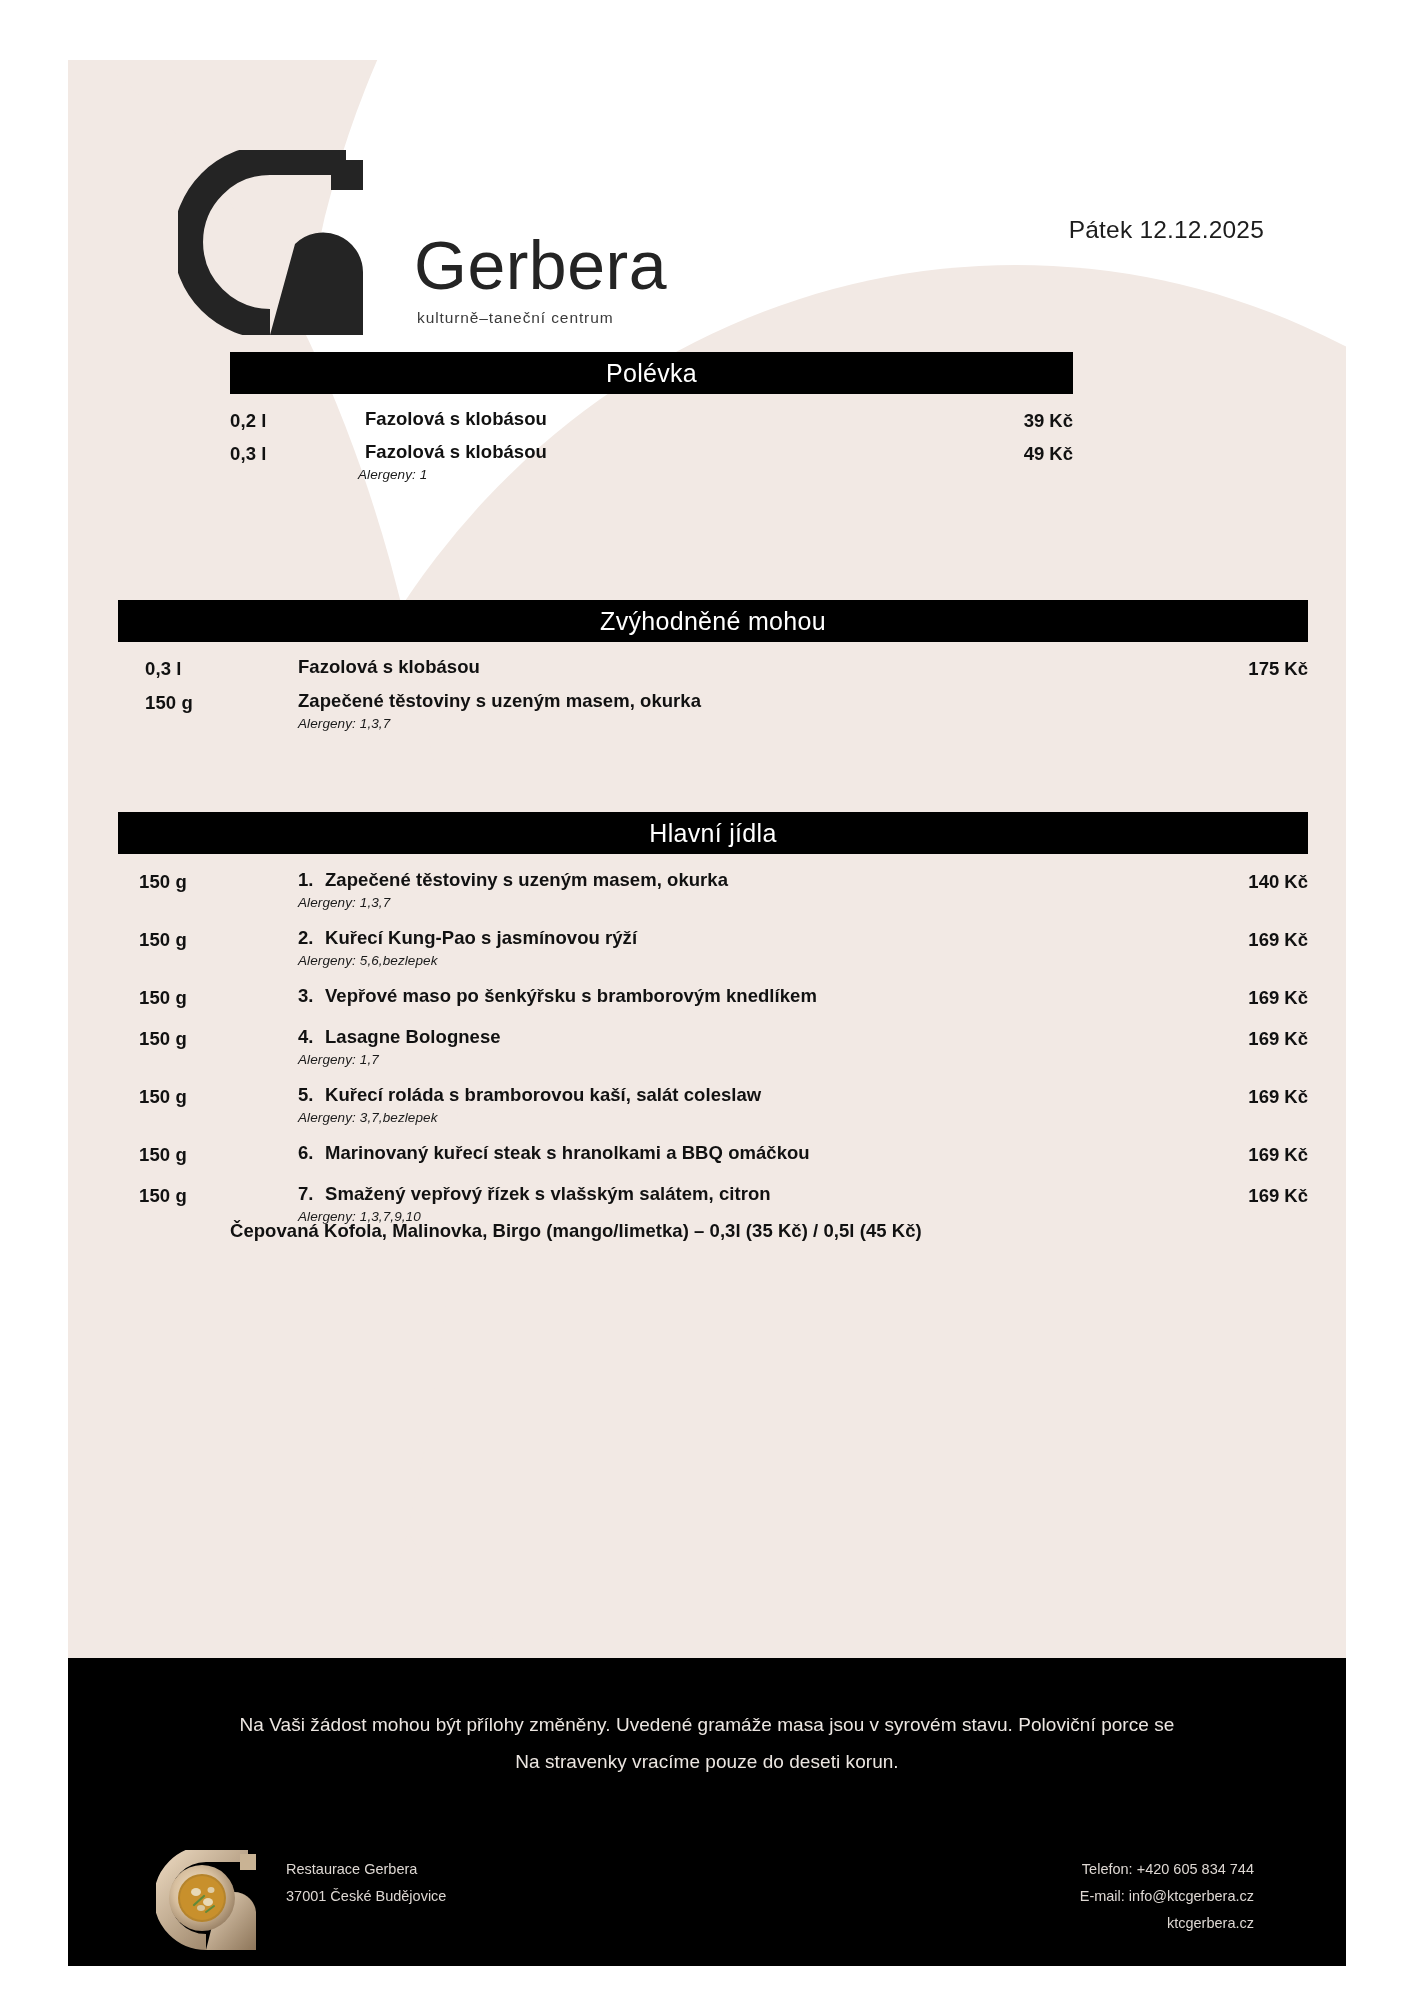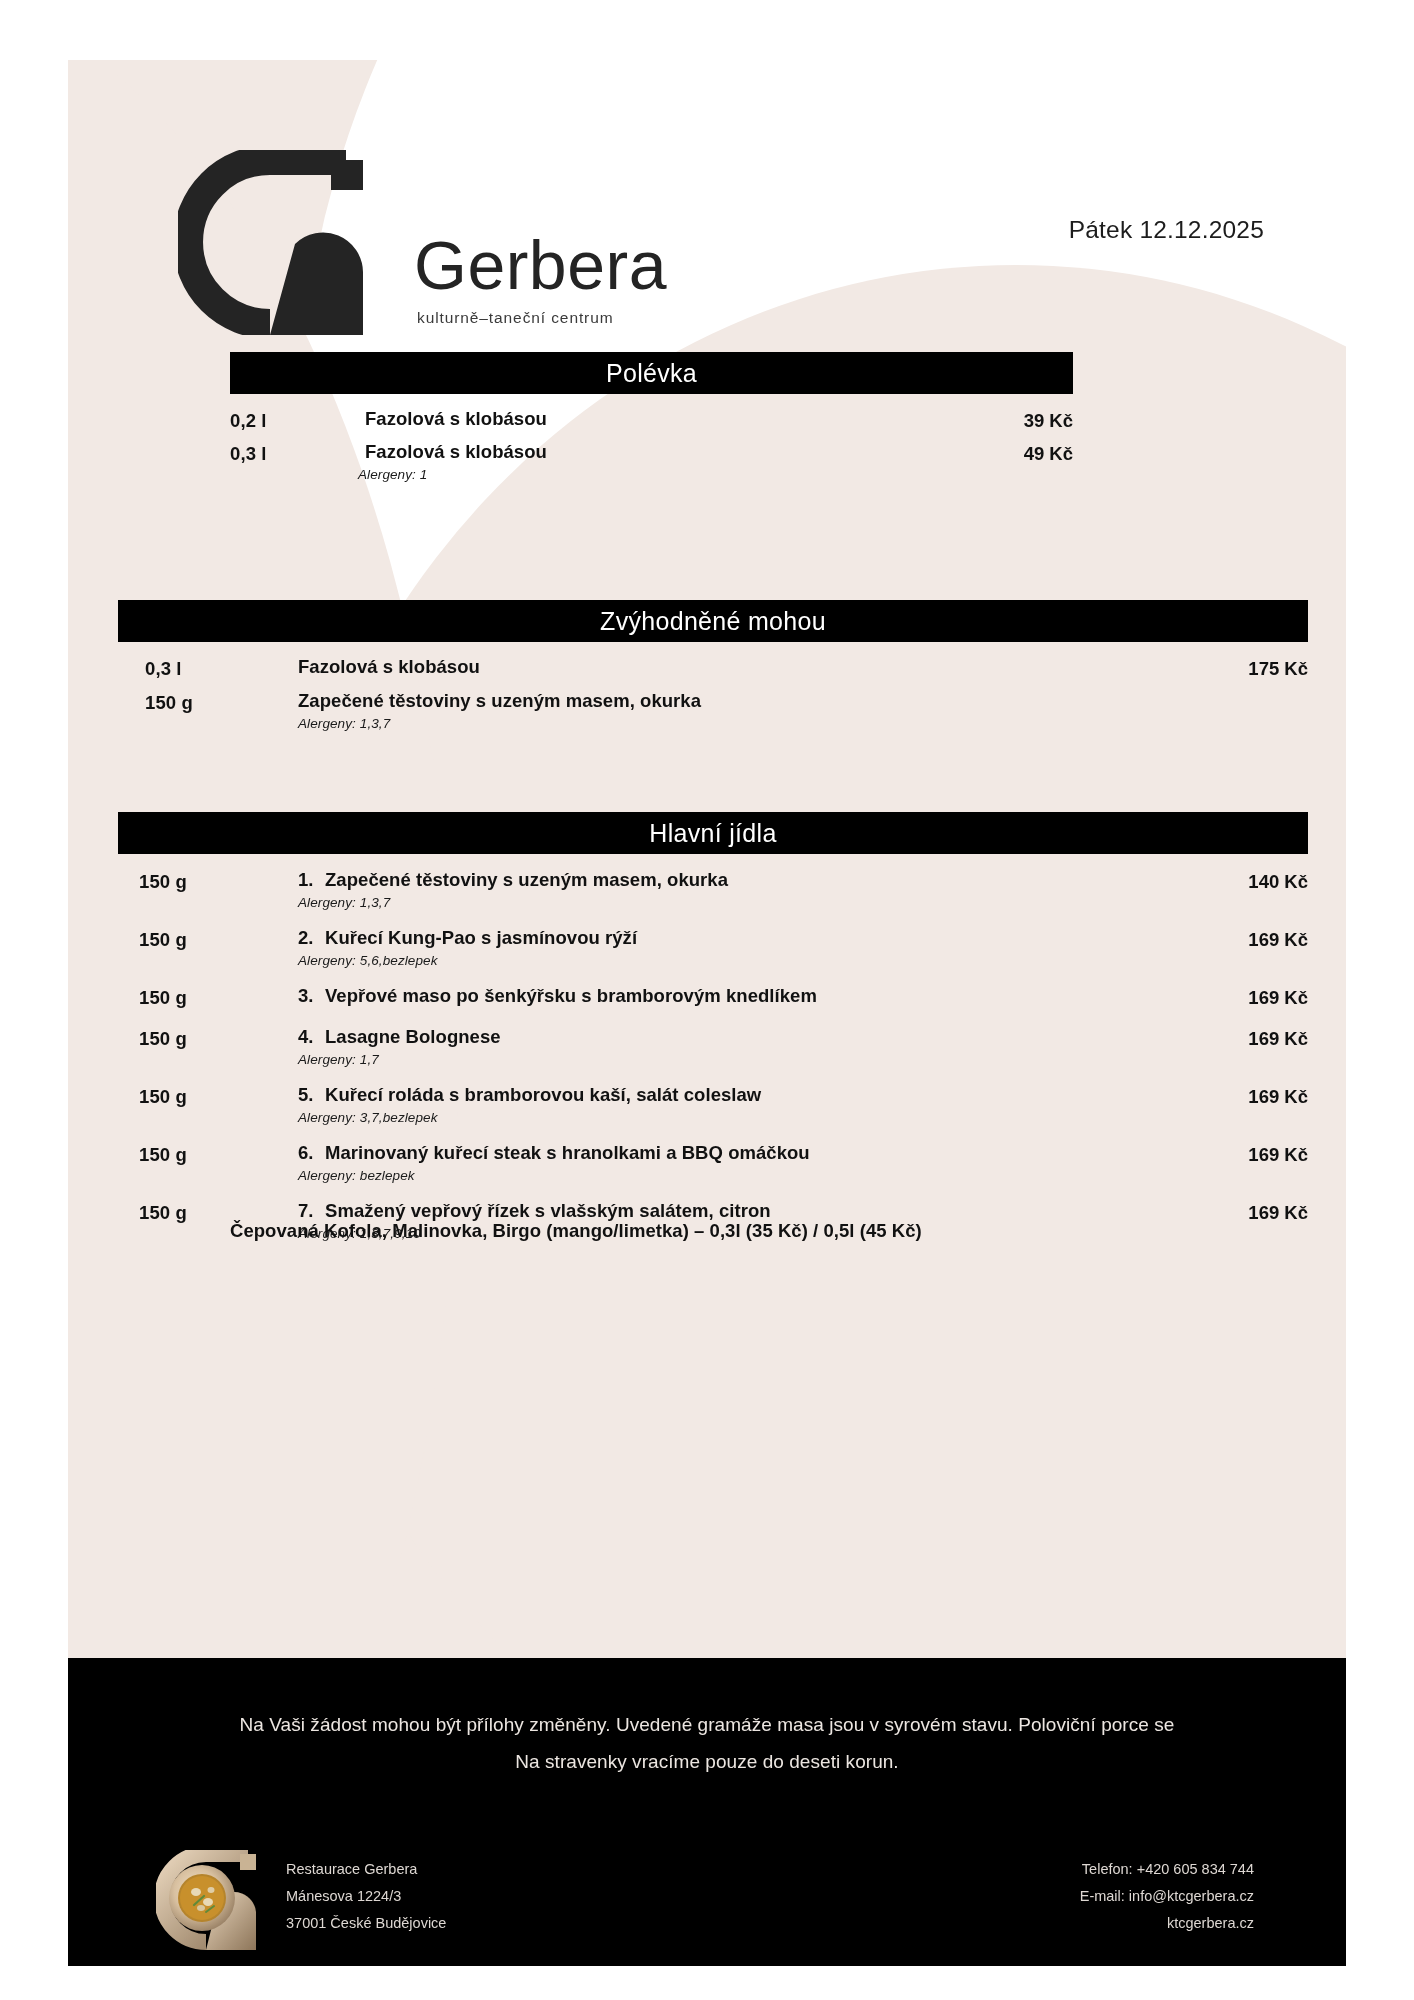--- a/index.html
+++ b/index.html
@@ -420,21 +420,20 @@
             <div class="price">169 Kč</div>
           </div>
 
           <div class="row">
             <div class="qty">150 g</div>
             <div class="desc">
               <div class="name">
                 <span class="idx">6.</span>
                 <span>Marinovaný kuřecí steak s hranolkami a BBQ omáčkou</span>
               </div>
-              <div class="allerg">Alergeny: bezlepek</div>
             </div>
             <div class="price">169 Kč</div>
           </div>
 
           <div class="row">
             <div class="qty">150 g</div>
             <div class="desc">
               <div class="name">
                 <span class="idx">7.</span>
                 <span>Smažený vepřový řízek s vlašským salátem, citron</span>
@@ -479,21 +478,20 @@
               <ellipse cx="52" cy="52" rx="5" ry="4" fill="#e8d9b6"></ellipse>
               <ellipse cx="45" cy="58" rx="4" ry="3" fill="#d9c79e"></ellipse>
               <ellipse cx="55" cy="40" rx="3.5" ry="3" fill="#dfcda6"></ellipse>
               <path d="M38 55 L48 46" stroke="#5f8a3a" stroke-width="2.2" stroke-linecap="round"></path>
               <path d="M50 62 L58 56" stroke="#5f8a3a" stroke-width="2" stroke-linecap="round"></path>
             </svg>
           </div>
 
           <div class="addr">
             <div>Restaurace Gerbera</div>
-            <div>Mánesova 1224/3</div>
             <div>37001 České Budějovice</div>
           </div>
 
           <div class="contact">
             <div>Telefon: +420 605 834 744</div>
             <div>E-mail: info@ktcgerbera.cz</div>
             <div>ktcgerbera.cz</div>
           </div>
         </div>
       </div>

